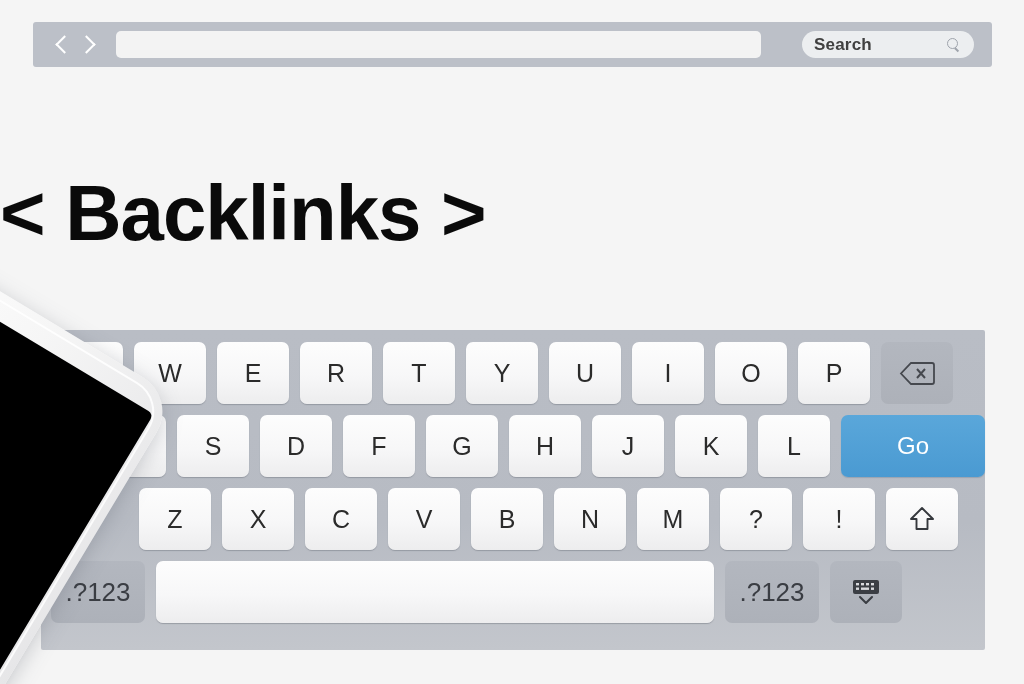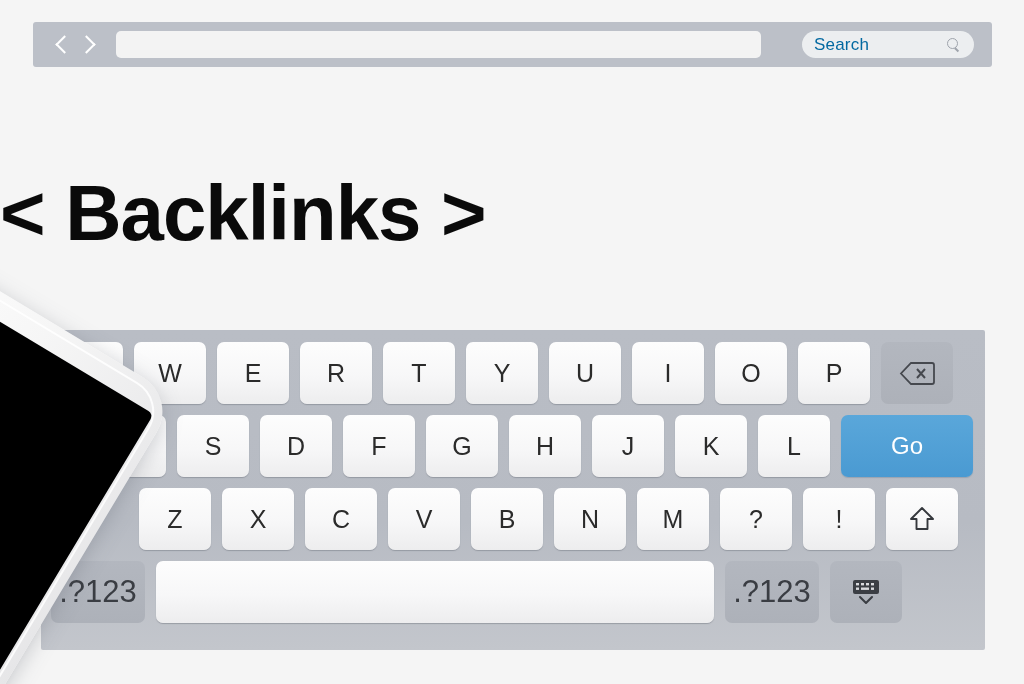--- a/index.html
+++ b/index.html
@@ -82,24 +82,25 @@
     height: 27px;
     background: #eceef0;
     border-radius: 14px;
     display: flex;
     align-items: center;
     padding: 0 12px;
   }
 
   .search-placeholder {
     font-size: 17px;
-    color: #0369a1;
+    color: #404040;
     letter-spacing: 0.2px;
     flex: 1 1 auto;
     font-family: "Liberation Sans", sans-serif;
+    font-weight: bold;
   }
 
   .search-icon {
     width: 16px;
     height: 16px;
     position: relative;
     flex: 0 0 auto;
   }
   .search-icon::before {
     content: "";
@@ -173,33 +174,33 @@
     user-select: none;
   }
 
   .key.dark {
     background: linear-gradient(180deg, #b3b7bf 0%, #adb1b9 100%);
     box-shadow: none;
     color: #3a3d43;
   }
 
   .key.go {
-    width: 132px;
+    width: 144px;
     background: linear-gradient(180deg, #5aa7da 0%, #4a9ad2 100%);
     color: #ffffff;
     font-size: 24px;
     box-shadow: 0 1px 1px rgba(110,130,150,0.4);
   }
 
   .key.space {
     width: 558px;
     font-size: 0;
   }
 
-  .key.numkey  { width: 94px; font-size: 31px; }
+  .key.numkey  { width: 94px; font-size: 26px; }
   .key.dismiss { width: 72px; }
 
   
   .icon-backspace {
     width: 36px; height: 25px;
     position: relative;
   }
   .icon-backspace svg { display: block; }
 
   .icon-shift { width: 28px; height: 28px; }

